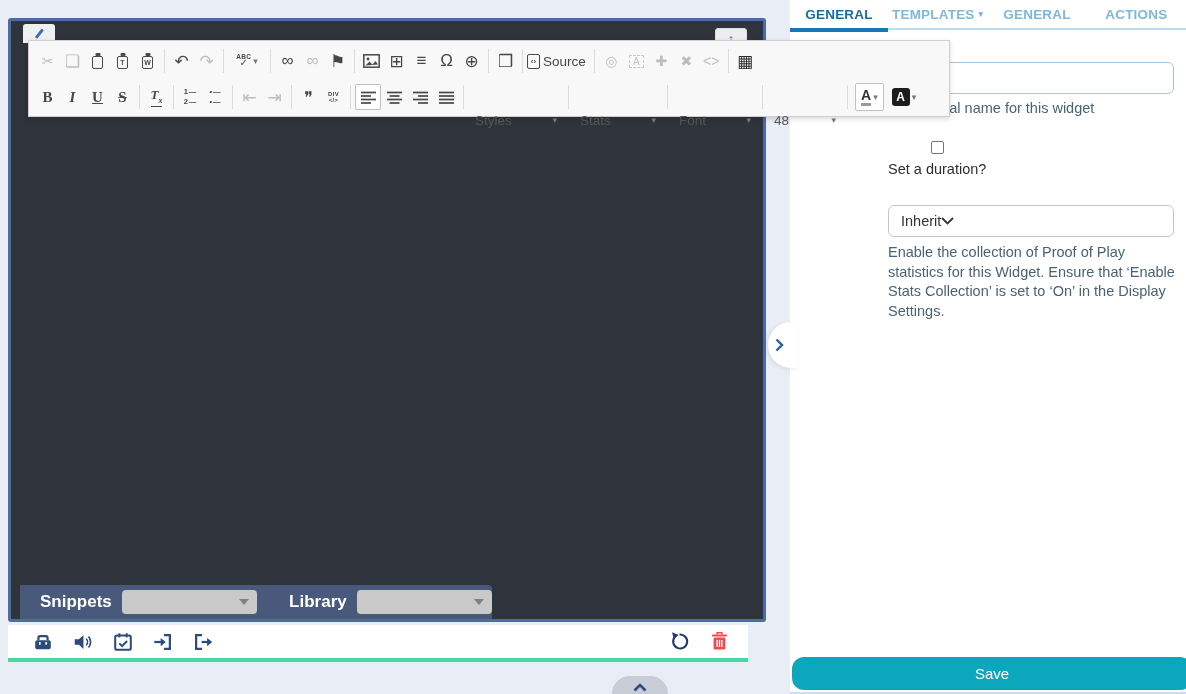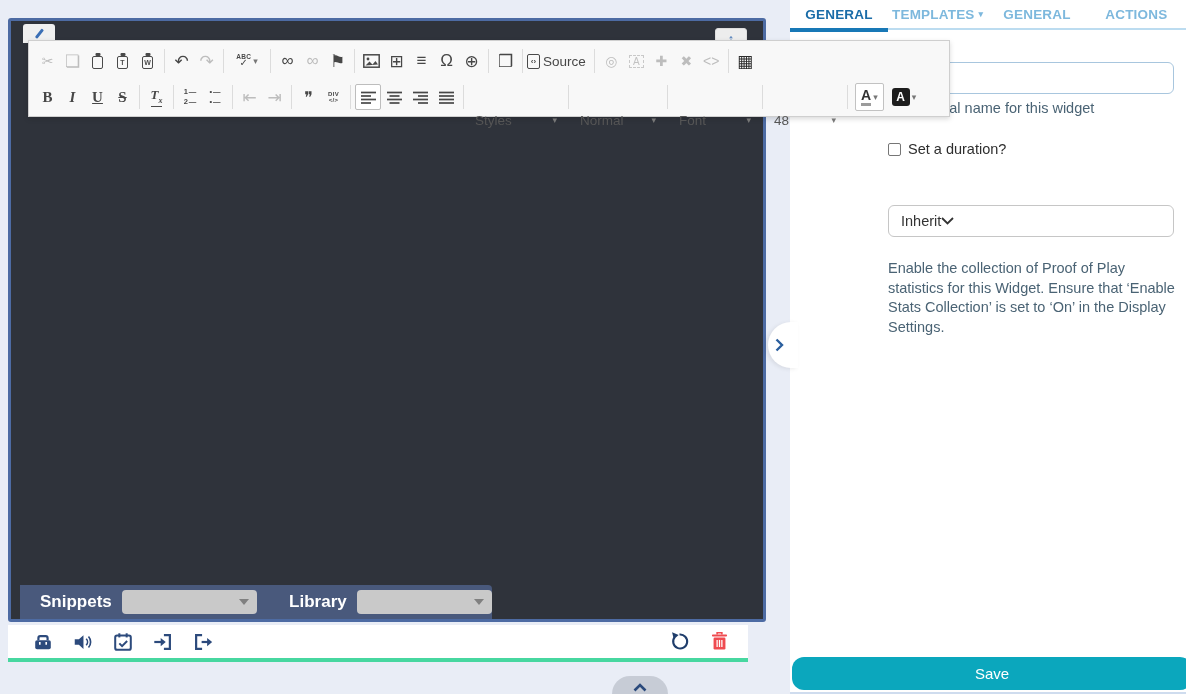--- a/index.html
+++ b/index.html
@@ -86,29 +86,29 @@
   .tab-general { width:98px; color:#1a6ca8; }
   .tab-fl { flex:1; }
   .active-bar { position:absolute; left:0; top:28px; width:98px; height:4px; background:#1878b6; }
   .tab .tcaret { font-size:9px; margin-left:4px; color:#7db8dd; }
   .name-input { position:absolute; left:98px; top:62px; width:286px; height:32px;
     border:1px solid #a8c6de; border-radius:6px; background:#fff; font-size:14px; padding:0 10px;
     font-family:"Liberation Sans", sans-serif; }
   .help { color:#4a6374; font-size:14.5px; line-height:19.5px; }
   .name-help { position:absolute; left:98px; top:99px; }
   .dur-row { position:absolute; left:98px; top:141px; display:flex; align-items:center; gap:7px;
-    font-size:14.5px; color:#2e2e2e; }
+    font-size:14.5px; color:#2e2e2e;flex-direction:column; }
   .cb { width:13px; height:13px; border:1px solid #767676; border-radius:2px; background:#fff; }
   .dur-help { position:absolute; left:98px; top:165px; width:290px; }
   .stats-label { position:absolute; left:0; top:209px; width:88px; text-align:right;
     font-weight:bold; font-size:14.5px; color:#222; line-height:21px; }
   .stats-select { position:absolute; left:98px; top:205px; width:286px; height:32px;
     border:1px solid #c6c6c6; border-radius:6px; display:flex; align-items:center;
     padding:0 12px; font-size:14.5px; color:#333; background:#fff; }
-  .stats-help { position:absolute; left:98px; top:243px; width:288px;margin-top:16px; }
+  .stats-help { position:absolute; left:98px; top:243px; width:288px; }
   .save-btn { position:absolute; left:2px; top:657px; width:400px; height:33px; background:#0ba7bd;
     border:none; border-radius:12px; color:#fff; font-size:15px; font-family:"Liberation Sans", sans-serif; }
   .drawer-pill { position:absolute; left:-22px; top:322px; width:30px; height:46px; background:#fff;
     border-radius:23px 0 0 23px; box-shadow:-2px 1px 4px rgba(0,0,0,.08);
     display:flex; align-items:center; justify-content:center; }
   .panel-edge { position:absolute; left:0; bottom:0; width:100%; height:2px; background:#cfdcee; }
 </style>
 </head>
 <body>
 
@@ -326,21 +326,21 @@
           <line x1="0" y1="12" x2="15" y2="12"></line>
       </svg>
     </span>
     <span class="sep"></span>
     <span class="ddl" style="width:96px">
       <span>Styles</span>
       <span class="caret">▾</span>
     </span>
     <span class="sep"></span>
     <span class="ddl" style="width:90px">
-      <span>Normal</span>
+      <span>Stats</span>
       <span class="caret">▾</span>
     </span>
     <span class="sep"></span>
     <span class="ddl" style="width:86px">
       <span>Font</span>
       <span class="caret">▾</span>
     </span>
     <span class="sep"></span>
     <span class="ddl" style="width:76px">
       <span>48</span>

